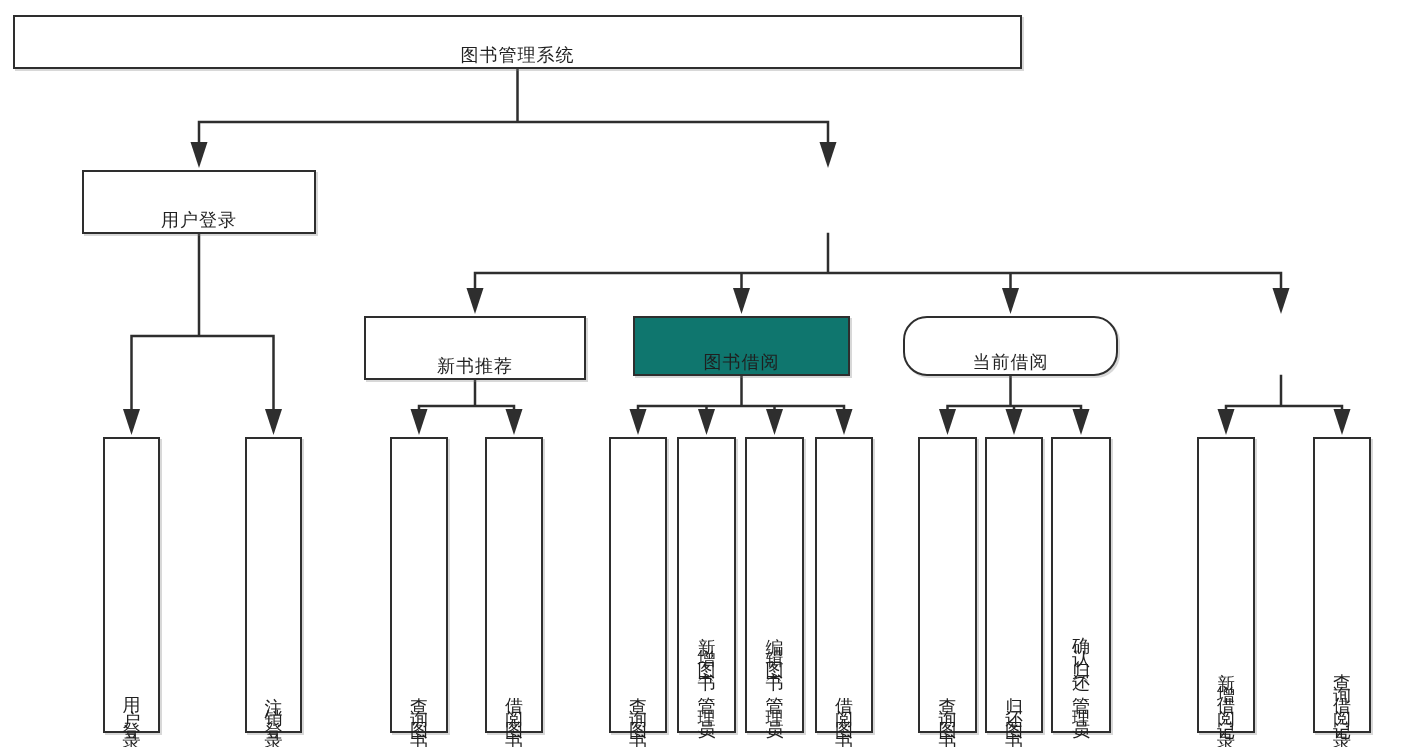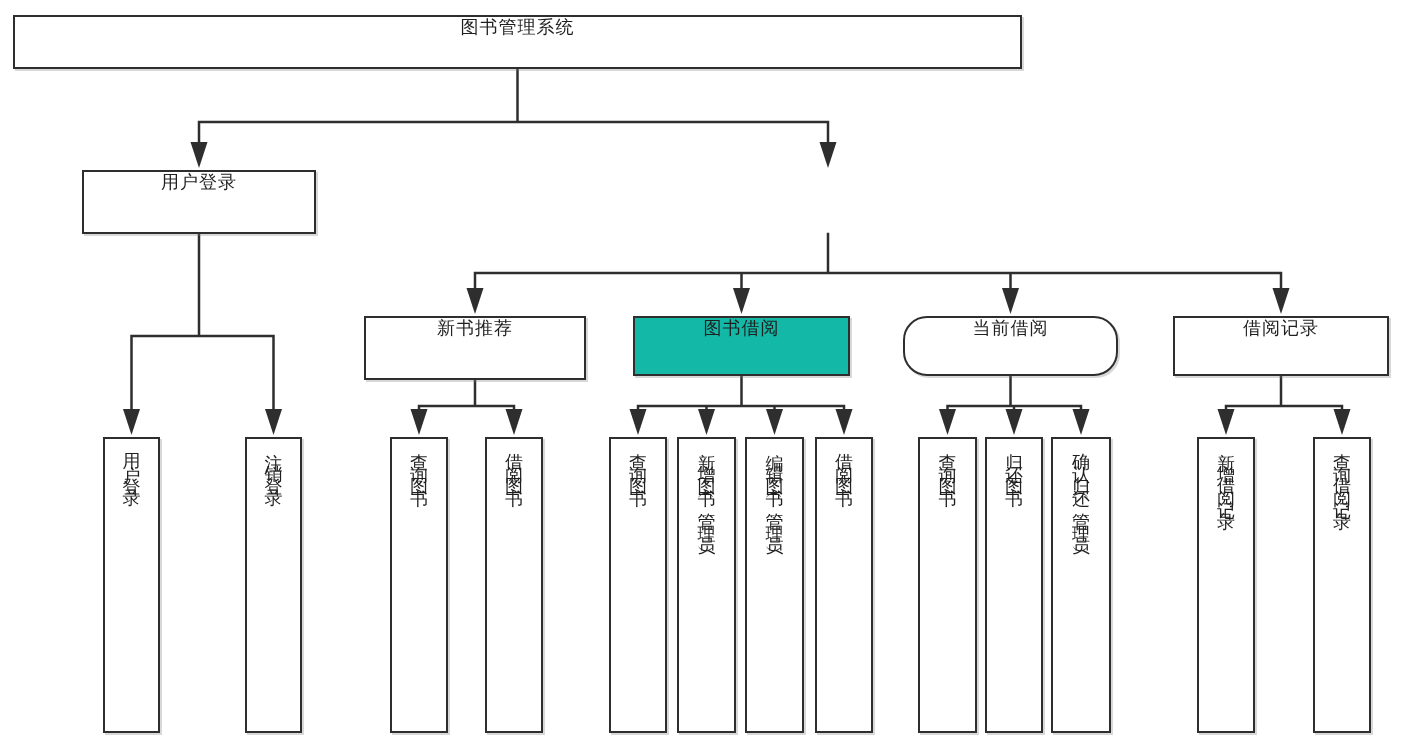--- a/index.html
+++ b/index.html
@@ -7,21 +7,21 @@
     width:1405px;height:747px;background:#ffffff;
     font-family:"Liberation Sans","DejaVu Sans",sans-serif;
     overflow:hidden;
   }
   #stage{position:relative;width:1405px;height:747px;background:#ffffff}
   #wires{position:absolute;left:0;top:0;z-index:1}
   .node{
     position:absolute;z-index:2;box-sizing:border-box;
     background:#ffffff;border:2px solid #2e2e2e;
     box-shadow:2px 2px 0 rgba(125,125,125,.30);
-    display:flex;align-items:flex-start;justify-content:center;
+    display:flex;align-items:flex-end;justify-content:center;
     color:#1f1f1f;
   }
   .node.h span{
     font-size:18px;letter-spacing:1px;line-height:1.2;white-space:nowrap;
   }
   .node.v span{
     writing-mode:vertical-rl;text-orientation:mixed;
     font-size:18px;line-height:1;letter-spacing:12px;
   }
   #watermark{
@@ -77,21 +77,21 @@
     </div>
     <div class="node h" style="left: 364px; top: 316px; width: 222px; height: 64px; border-color: rgb(46, 46, 46); background: rgb(255, 255, 255);">
       <span>新书推荐</span>
     </div>
     <div class="node v" style="left: 390px; top: 437px; width: 58px; height: 296px; border-color: rgb(46, 46, 46); background: rgb(255, 255, 255);">
       <span>查询图书</span>
     </div>
     <div class="node v" style="left: 485px; top: 437px; width: 58px; height: 296px; border-color: rgb(46, 46, 46); background: rgb(255, 255, 255);">
       <span>借阅图书</span>
     </div>
-    <div class="node h" style="left: 633px; top: 316px; width: 217px; height: 60px; border-color: rgb(46, 46, 46); background: #14b8a6;">
+    <div class="node h" style="left: 633px; top: 316px; width: 217px; height: 60px; border-color: rgb(46, 46, 46); background: #0f766e;">
       <span>图书借阅</span>
     </div>
     <div class="node v" style="left: 609px; top: 437px; width: 58px; height: 296px; border-color: rgb(46, 46, 46); background: rgb(255, 255, 255);">
       <span>查询图书</span>
     </div>
     <div class="node v" style="left: 677px; top: 437px; width: 59px; height: 296px; border-color: rgb(46, 46, 46); background: rgb(255, 255, 255);">
       <span>新增图书（管理员）</span>
     </div>
     <div class="node v" style="left: 745px; top: 437px; width: 59px; height: 296px; border-color: rgb(46, 46, 46); background: rgb(255, 255, 255);">
       <span>编辑图书（管理员）</span>
@@ -104,22 +104,19 @@
     </div>
     <div class="node v" style="left: 918px; top: 437px; width: 59px; height: 296px; border-color: rgb(46, 46, 46); background: rgb(255, 255, 255);">
       <span>查询图书</span>
     </div>
     <div class="node v" style="left: 985px; top: 437px; width: 58px; height: 296px; border-color: rgb(46, 46, 46); background: rgb(255, 255, 255);">
       <span>归还图书</span>
     </div>
     <div class="node v" style="left: 1051px; top: 437px; width: 60px; height: 296px; border-color: rgb(46, 46, 46); background: rgb(255, 255, 255);">
       <span>确认归还（管理员）</span>
     </div>
-    <div class="node h" style="left: 1173px; top: 316px; width: 216px; height: 60px; border-color: rgb(46, 46, 46); background: rgb(255, 255, 255);">
-      <span>借阅记录</span>
-    </div>
     <div class="node v" style="left: 1197px; top: 437px; width: 58px; height: 296px; border-color: rgb(46, 46, 46); background: rgb(255, 255, 255);">
       <span>新增借阅记录</span>
     </div>
     <div class="node v" style="left: 1313px; top: 437px; width: 58px; height: 296px; border-color: rgb(46, 46, 46); background: rgb(255, 255, 255);">
       <span>查询借阅记录</span>
     </div>
   </div>
 
 </body></html>

